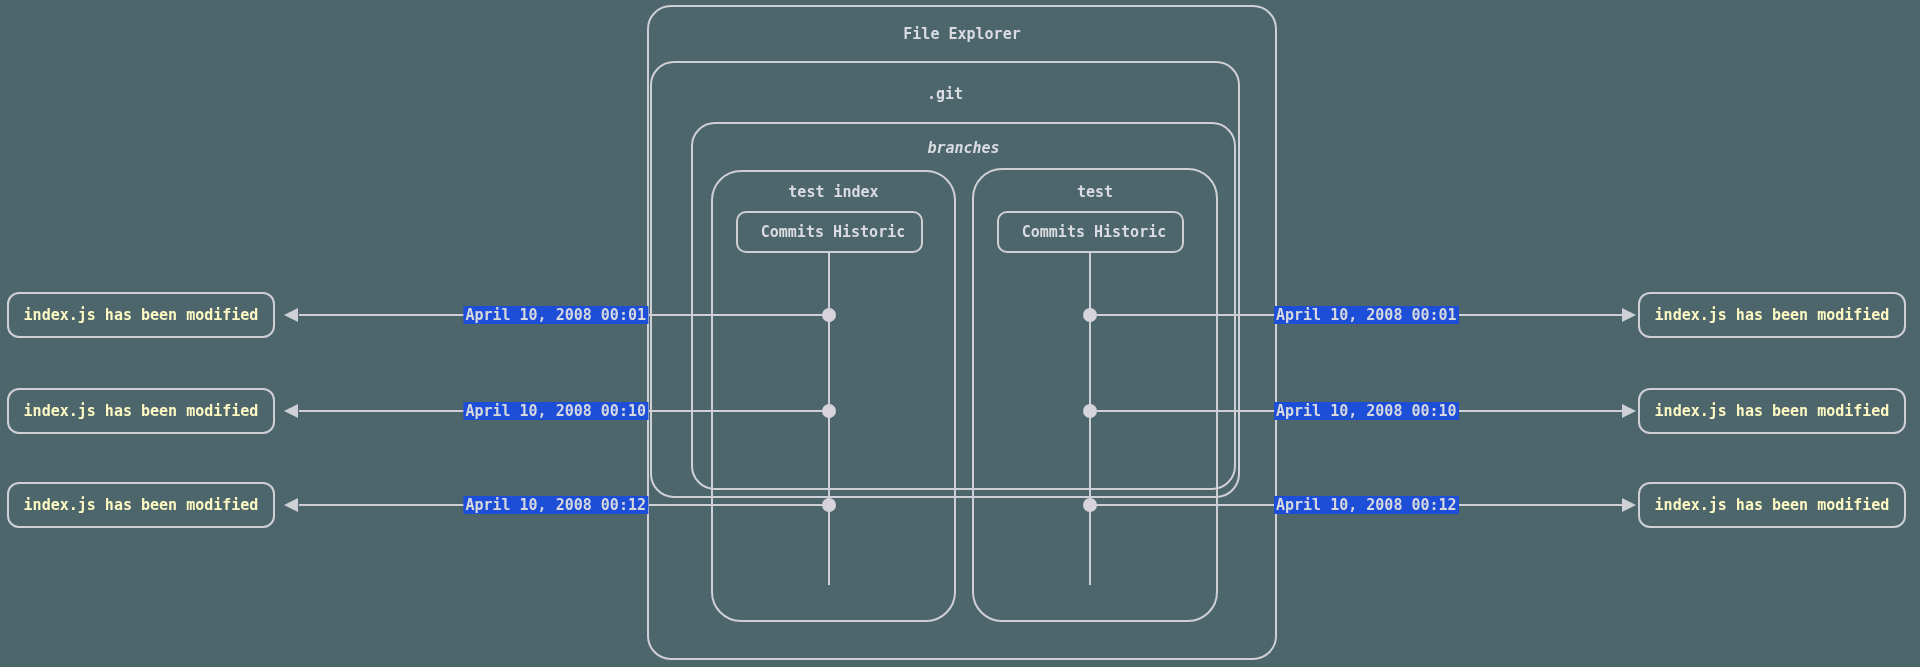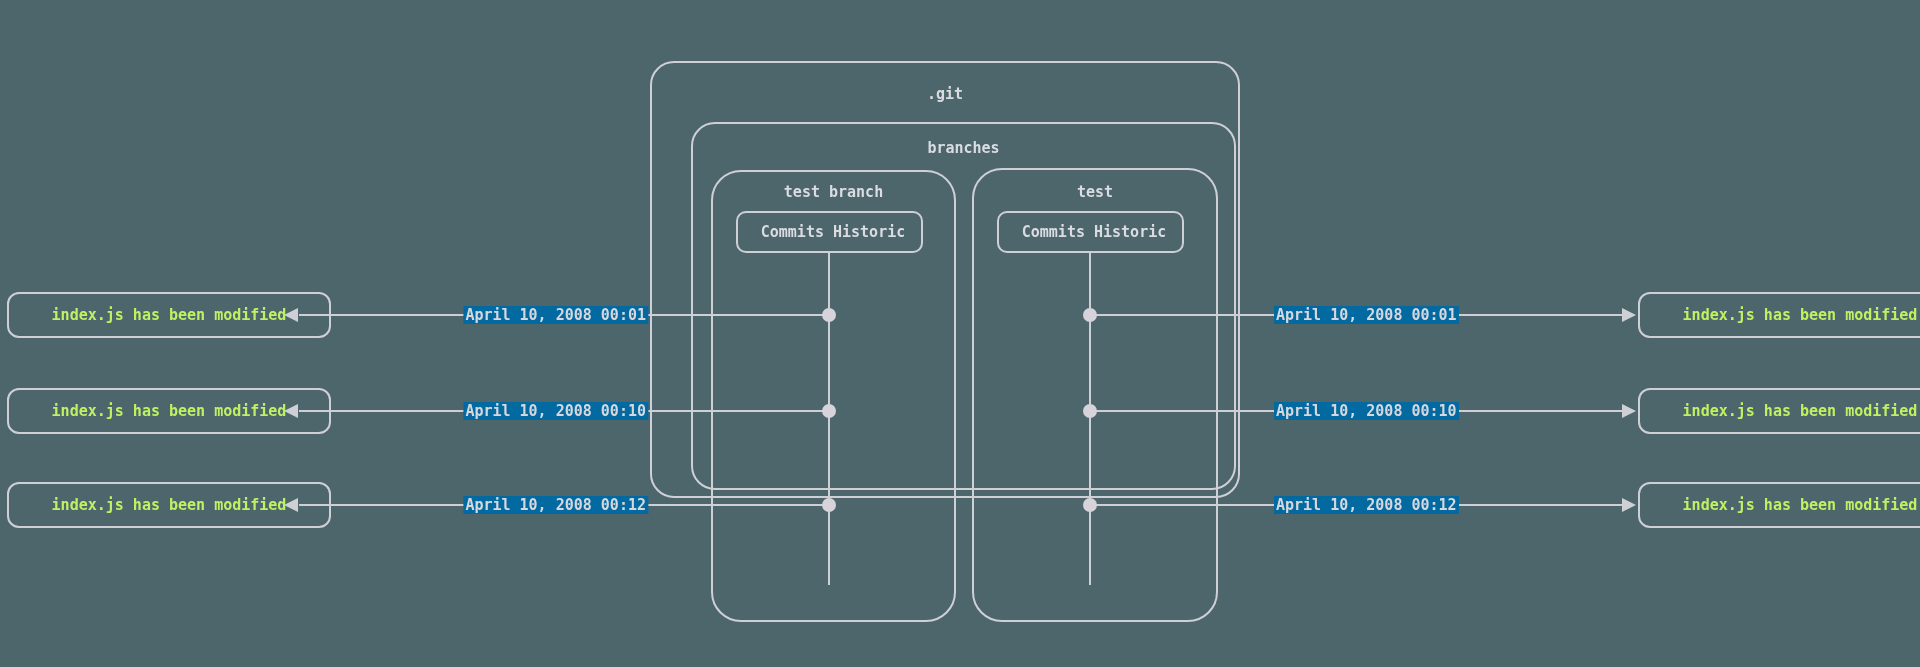--- a/index.html
+++ b/index.html
@@ -42,29 +42,29 @@
     align-items: center;
     justify-content: center;
     font-size: 15px;
     color: #dadce2;
     white-space: nowrap;
     padding-left: 7px;
   }
 
   .msgbox {
     position: absolute;
-    width: 324px;
+    width: 268px;
     height: 46px;
     border: 2px solid #cfd0d6;
     border-radius: 12px;
     display: flex;
     align-items: center;
     justify-content: center;
     font-size: 15px;
-    color: #bef264;
+    color: #fef9c3;
     white-space: nowrap;
   }
 
   .vline { position: absolute; width: 2px; background: #cfd0d6; }
   .hline { position: absolute; height: 2px; background: #cfd0d6; }
 
   .dot {
     position: absolute;
     width: 14px; height: 14px;
     border-radius: 50%;
@@ -81,46 +81,49 @@
   .arrowhead-right {
     position: absolute;
     width: 0; height: 0;
     border-top: 7px solid transparent;
     border-bottom: 7px solid transparent;
     border-left: 14px solid #cfd0d6;
   }
 
   .edge-label {
     position: absolute;
-    background: #0369a1;
+    background: #1d4ed8;
     font-size: 15px;
     line-height: 18px;
     padding: 0 2px;
     white-space: nowrap;
     color: #d6d8de;
   }
   .edge-label.anchor-right { transform: translate(-100%, -50%); }
   .edge-label.anchor-left  { transform: translateY(-50%); }
 </style>
 </head>
 <body>
 
 <div class="stage">
 
+  <div class="box" style="left:647px; top:5px; width:630px; height:655px;">
+    <div class="box-label" style="top:18px;">File Explorer</div>
+  </div>
 
   <div class="box" style="left:650px; top:61px; width:590px; height:437px;">
     <div class="box-label" style="top:22px;">.git</div>
   </div>
 
-  <div class="box" style="left:691px; top:122px; width:545px; height:368px;">
+  <div class="box" style="left:691px; top:122px; width:545px; height:368px;font-style:italic;">
     <div class="box-label" style="top:15px;">branches</div>
   </div>
 
   <div class="box branchbox" style="left:711px; top:170px; width:245px; height:452px;">
-    <div class="box-label" style="top:11px;">test branch</div>
+    <div class="box-label" style="top:11px;">test index</div>
   </div>
 
   <div class="box branchbox" style="left:972px; top:168px; width:246px; height:454px;">
     <div class="box-label" style="top:13px;">test</div>
   </div>
 
   <div class="chbox" style="left:736px; top:211px; width:187px; height:42px;">Commits Historic</div>
 
   <div class="chbox" style="left:997px; top:211px; width:187px; height:42px;">Commits Historic</div>
 

